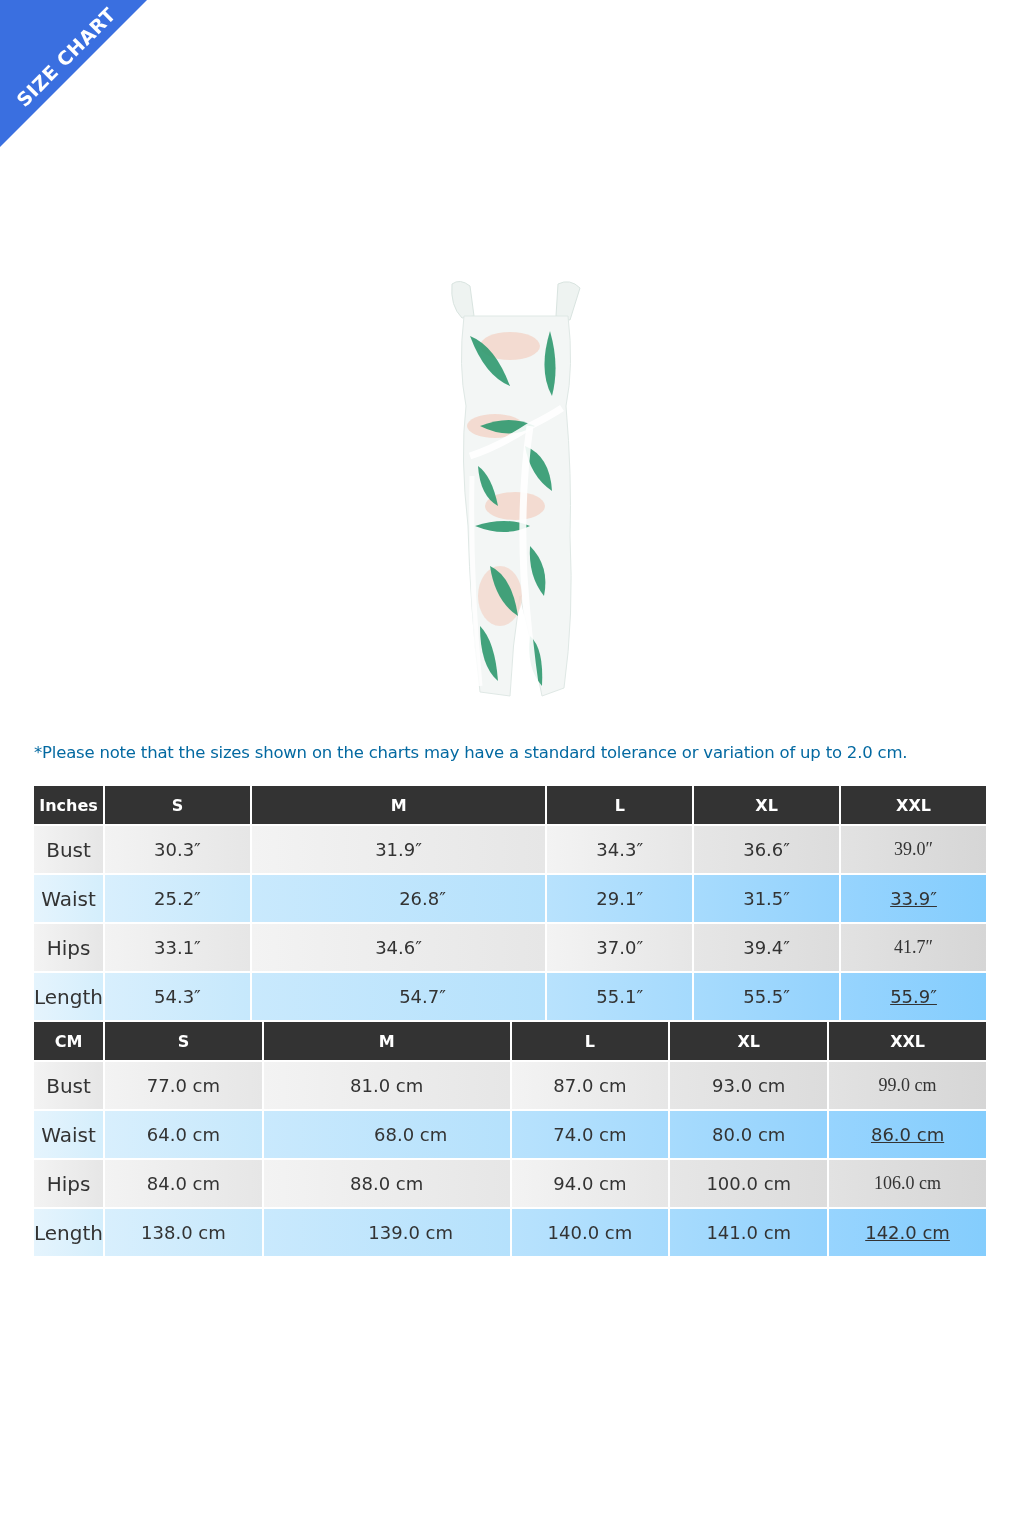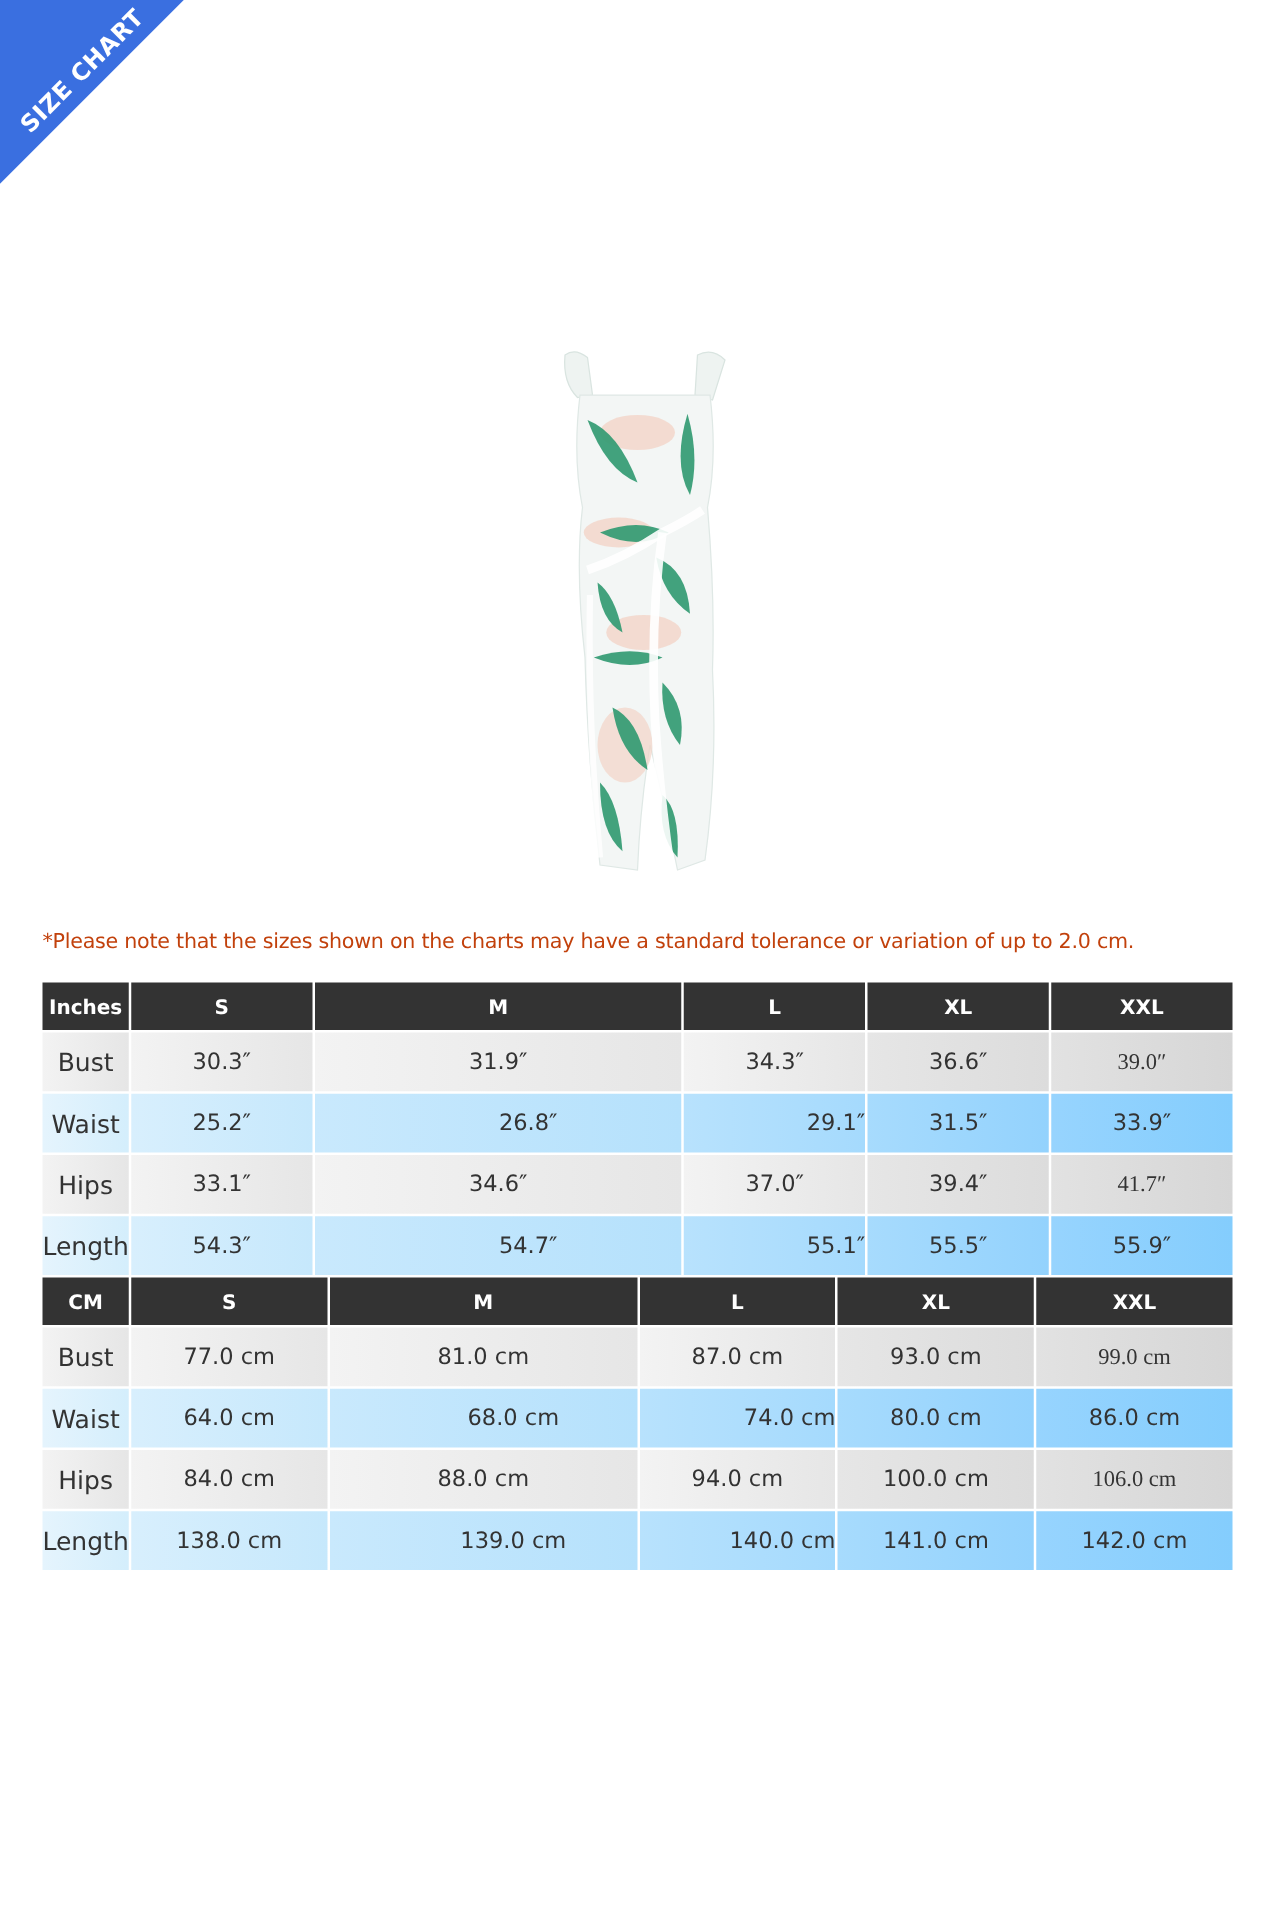--- a/index.html
+++ b/index.html
@@ -12,44 +12,44 @@
       position: absolute; left: 0; top: 0; width: 0; height: 0;
       border-top: 147px solid #3a6fe0; border-right: 147px solid transparent;
     }
     .ribbon-text {
       position: absolute; left: -14px; top: 46px; width: 160px; text-align: center;
       transform: rotate(-45deg); color: #ffffff; font-weight: bold; font-size: 19px; letter-spacing: 0.5px;
       font-family: "DejaVu Sans", sans-serif;
     }
     .product { position: absolute; left: 440px; top: 276px; width: 150px; height: 428px; }
     .note {
-      position: absolute; left: 34px; top: 743px; color: #c2410c; font-size: 16.5px;
+      position: absolute; left: 34px; top: 743px; color: #0369a1; font-size: 16.5px;
       font-family: "DejaVu Sans", sans-serif; white-space: nowrap; letter-spacing: -0.2px;
     }
     .size-table { position: absolute; left: 34px; width: 956px; border-collapse: separate; border-spacing: 2px; margin-left: -2px; }
     .size-table.t1 { top: 784px; }
     .size-table.t2 { top: 1020px; }
     .size-table th {
       background: #333333; color: #ffffff; font-weight: bold; font-size: 16px; height: 38px; padding: 0;
       text-align: center;
     }
     .size-table th.corner { width: 62px; }
     .size-table td {
       height: 47px; padding: 0; text-align: center; color: #333333; font-size: 18px;
     }
     .size-table td.label { font-size: 20px; width: 62px; }
     .row-gray td { background: linear-gradient(90deg, #f3f3f3, #e6e6e6); }
     .row-gray td.c5 { background: linear-gradient(90deg, #e2e2e2, #d6d6d6); font-family: Liberation Serif, serif; }
     .row-gray td.c4 { background: linear-gradient(90deg, #e6e6e6, #dcdcdc); }
     .row-blue td.label { background: linear-gradient(90deg, #e5f4fd, #d4eefc); }
     .row-blue td.c1 { background: linear-gradient(90deg, #d8effd, #c6e8fc); }
     .row-blue td.c2 { background: linear-gradient(90deg, #c9e9fd, #b5e1fc); padding-left: 48px; }
-    .row-blue td.c3 { background: linear-gradient(90deg, #b8e2fd, #a5dafd); text-align: right; }
+    .row-blue td.c3 { background: linear-gradient(90deg, #b8e2fd, #a5dafd); }
     .row-blue td.c4 { background: linear-gradient(90deg, #a7dbfd, #93d2fd); }
-    .row-blue td.c5 { background: linear-gradient(90deg, #97d4fe, #84cdfd); }
+    .row-blue td.c5 { background: linear-gradient(90deg, #97d4fe, #84cdfd); text-decoration: underline; }
   </style>
 </head>
 <body>
 
 <div class="ribbon-wrap">
   <div class="ribbon-tri"></div>
   <div class="ribbon-text">SIZE CHART</div>
 </div>
 
 <div class="product">

